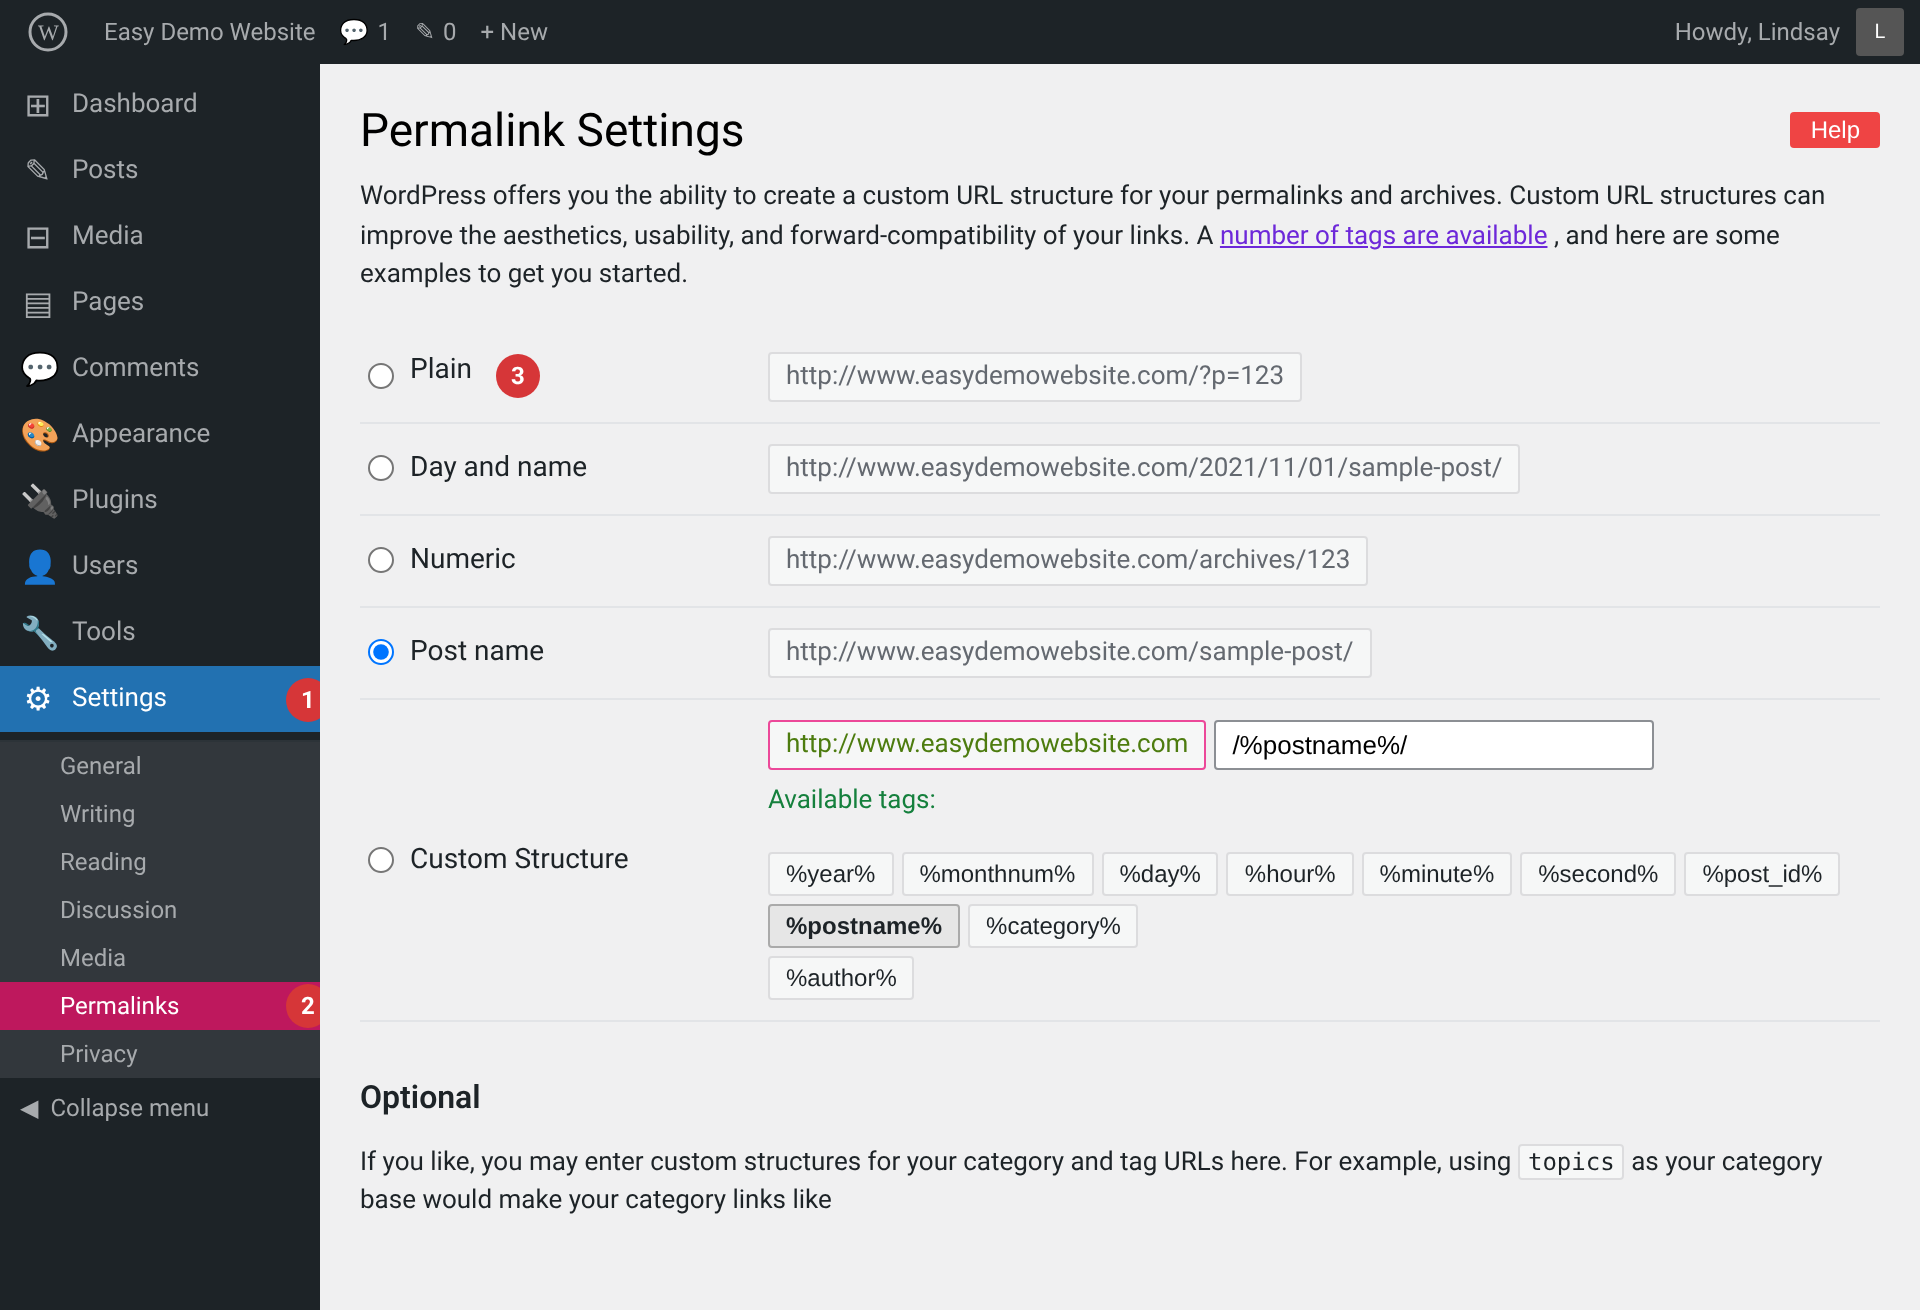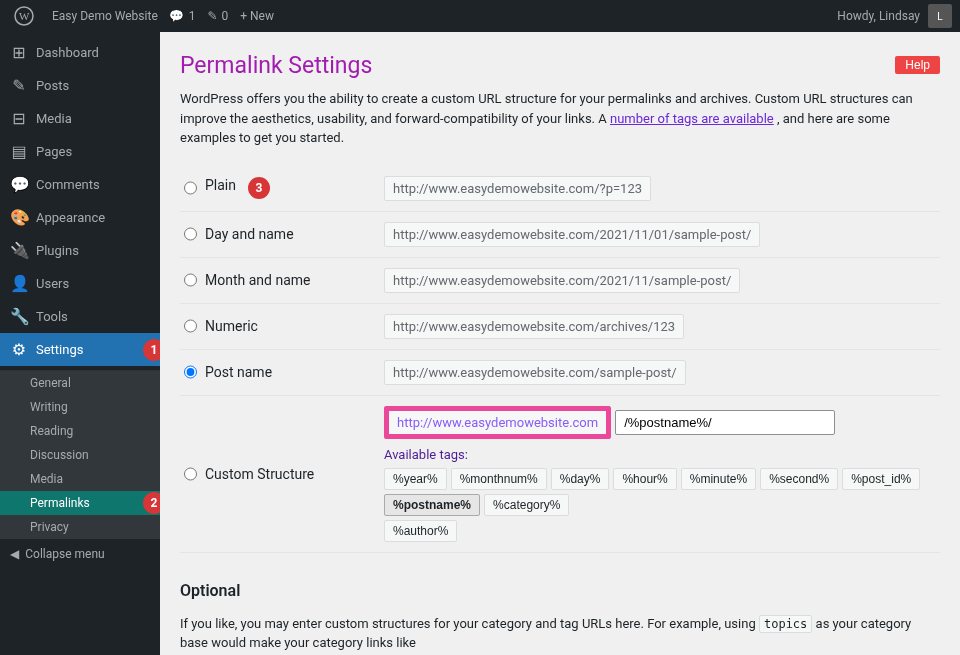--- a/index.html
+++ b/index.html
@@ -20,47 +20,47 @@
 
     
     .wp-sidebar { width: 160px; background: #1d2327; color: #a7aaad; overflow-y: auto; flex-shrink: 0; }
     .sidebar-menu { list-style: none; }
     .sidebar-item { display: flex; align-items: center; gap: 8px; padding: 7px 10px; cursor: pointer; font-size: 13px; color: #a7aaad; position: relative; }
     .sidebar-item.active { background: #2271b1; color: #fff; }
     .sidebar-item .icon { font-size: 16px; width: 18px; text-align: center; }
     .sidebar-section { padding: 4px 0; border-bottom: 1px solid #2c3338; }
     .sub-menu { list-style: none; background: #32373c; }
     .sub-menu .sidebar-item { padding: 5px 27px 5px 30px; font-size: 12px; }
-    .sub-menu .sidebar-item.active { background: #0f766e; color: #fff; }
+    .sub-menu .sidebar-item.active { background: #be185d; color: #fff; }
     .collapse-menu { padding: 8px 10px; color: #a7aaad; font-size: 12px; cursor: pointer; display: flex; align-items: center; gap: 6px; }
 
     
     .wp-main { flex: 1; overflow-y: auto; padding: 20px; background: #f0f0f1; }
-    .page-title { font-size: 23px; font-weight: 400; color: #a21caf; margin-bottom: 10px; }
+    .page-title { font-size: 23px; font-weight: 400; color: #000000; margin-bottom: 10px; }
     .intro-text { font-size: 13px; color: #1d2327; margin-bottom: 18px; line-height: 1.5; }
     .intro-text a { color: #6d28d9; text-decoration: underline; }
 
     .section-title { font-size: 16px; font-weight: 600; margin-bottom: 14px; color: #1d2327; }
 
     .settings-table { width: 100%; border-collapse: collapse; }
     .settings-table tr { border-bottom: 1px solid #e2e4e7; }
     .settings-table td { padding: 10px 4px; vertical-align: middle; }
     .settings-table td:first-child { width: 200px; }
 
     .radio-label { display: flex; gap: 8px; cursor: pointer; font-size: 14px; color: #1d2327; }
     .radio-label input[type="radio"] { margin: 0; cursor: pointer; }
 
     .url-box { background: #f6f7f7; border: 1px solid #dcdcde; padding: 4px 8px; border-radius: 2px; color: #646970; font-size: 13px; display: inline-block; }
 
     .custom-structure-row { display: flex; align-items: center; gap: 4px; }
-    .custom-structure-row .base-url { background: #f6f7f7; border: 5px solid #ec4899; padding: 4px 8px; border-radius: 2px; color: #8b5cf6; font-size: 13px; }
+    .custom-structure-row .base-url { background: #f6f7f7; border: 1px solid #ec4899; padding: 4px 8px; border-radius: 2px; color: #4d7c0f; font-size: 13px; }
     .custom-structure-row input[type="text"] { border: 1px solid #8c8f94; padding: 4px 8px; border-radius: 2px; font-size: 13px; width: 220px; }
 
     .available-tags { margin-top: 8px; }
-    .available-tags-label { font-size: 13px; color: #4c1d95; margin-bottom: 6px; }
+    .available-tags-label { font-size: 13px; color: #15803d; margin-bottom: 18px; }
     .tags-list { display: flex; flex-wrap: wrap; gap: 4px; }
     .tag-btn { background: #f6f7f7; border: 1px solid #dcdcde; padding: 3px 8px; border-radius: 2px; font-size: 12px; cursor: pointer; color: #1d2327; }
     .tag-btn.highlighted { background: #e6e6e6; border-color: #aaa; font-weight: 600; }
 
     .optional-section { margin-top: 28px; }
     .optional-desc { font-size: 13px; color: #1d2327; margin-bottom: 14px; line-height: 1.5; }
     .optional-desc code { background: #f6f7f7; border: 1px solid #dcdcde; padding: 1px 4px; border-radius: 2px; font-size: 12px; }
 
     .help-btn { background: #ef4444; color: white; border: none; padding: 2px 10px; border-radius: 2px; cursor: pointer; font-size: 12px; position: absolute; top: 24px; right: 20px; }
 
@@ -188,31 +188,20 @@
               <label class="radio-label">
                 <input type="radio" name="permalink" style="">
                 <span>Day and name</span>
               </label>
             </td>
             <td>
               <span class="url-box">http://www.easydemowebsite.com/2021/11/01/sample-post/</span>
             </td>
           </tr>
 
-          <tr>
-            <td>
-              <label class="radio-label">
-                <input type="radio" name="permalink" style="">
-                <span>Month and name</span>
-              </label>
-            </td>
-            <td>
-              <span class="url-box">http://www.easydemowebsite.com/2021/11/sample-post/</span>
-            </td>
-          </tr>
 
           <tr>
             <td>
               <label class="radio-label">
                 <input type="radio" name="permalink" style="">
                 <span>Numeric</span>
               </label>
             </td>
             <td>
               <span class="url-box">http://www.easydemowebsite.com/archives/123</span>

